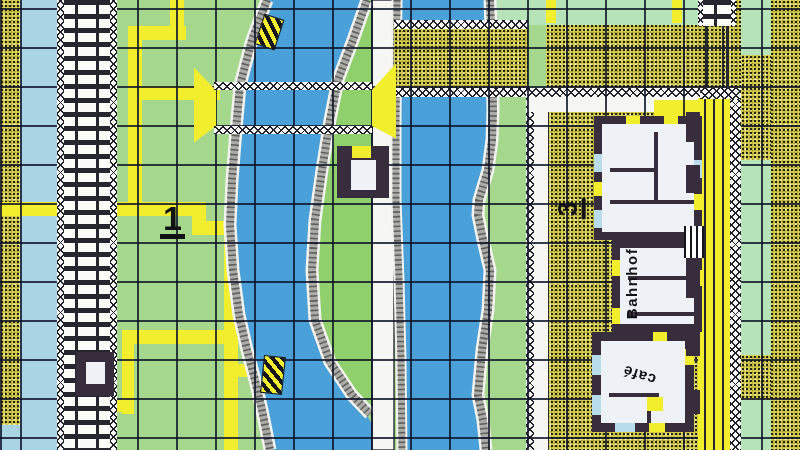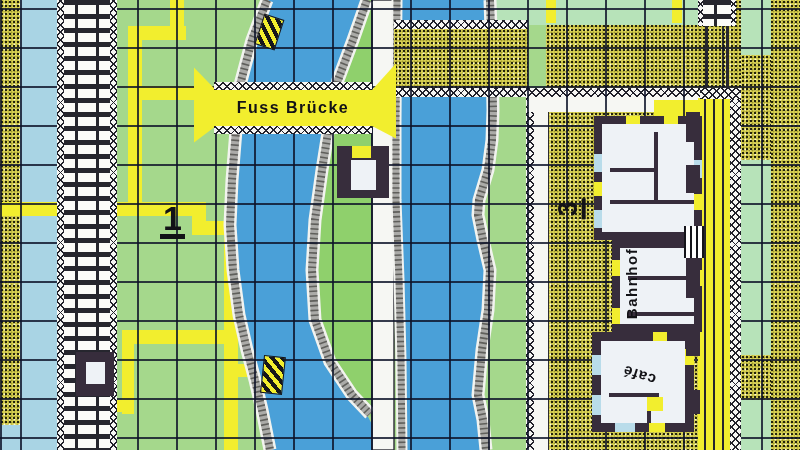--- a/index.html
+++ b/index.html
@@ -154,23 +154,20 @@
   <div class="abs wall" style="left:686px;top:112px;width:14px;height:30px;z-index:51"></div>
   <div class="abs wall" style="left:686px;top:165px;width:14px;height:28px;z-index:51"></div>
   <div class="abs wall" style="left:686px;top:250px;width:14px;height:48px;z-index:51"></div>
   <div class="abs wall" style="left:686px;top:330px;width:14px;height:26px;z-index:51"></div>
   <div class="abs wall" style="left:686px;top:390px;width:14px;height:24px;z-index:51"></div>
 
   <div class="abs yellow" style="left:194px;top:66px;width:22px;height:78px;clip-path:polygon(100% 31%,0 2%,0 98%,100% 77%);z-index:50"></div>
   <div class="abs yellow" style="left:372px;top:62px;width:24px;height:78px;clip-path:polygon(0 36%,100% 2%,100% 98%,0 82%);z-index:50"></div>
   <div class="abs hatchx" style="left:214px;top:82px;width:158px;height:8px;z-index:50"></div>
   <div class="abs hatchx" style="left:214px;top:126px;width:158px;height:8px;z-index:50"></div>
-  <div class="abs yellow center" style="left:214px;top:90px;width:158px;height:36px;z-index:50">
-    <span class="stamp" style="font-size:16px;letter-spacing:1.5px;">Fuss Brücke</span>
-  </div>
 
   <div class="abs hazard" style="left:259px;top:16px;width:19px;height:30px;transform:rotate(18deg);z-index:50"></div>
   <div class="abs hazard" style="left:262px;top:356px;width:20px;height:36px;transform:rotate(6deg);z-index:50"></div>
 
   <div class="abs wall" style="left:337px;top:146px;width:52px;height:52px;z-index:50"></div>
   <div class="abs" style="left:351px;top:160px;width:25px;height:30px;background:#eef2f6;z-index:51"></div>
   <div class="abs chip-y" style="left:352px;top:146px;width:19px;height:12px;z-index:52"></div>
 
   <div class="abs wall" style="left:76px;top:352px;width:38px;height:44px;z-index:50"></div>
   <div class="abs" style="left:86px;top:362px;width:19px;height:22px;background:#eef2f6;z-index:51"></div>

